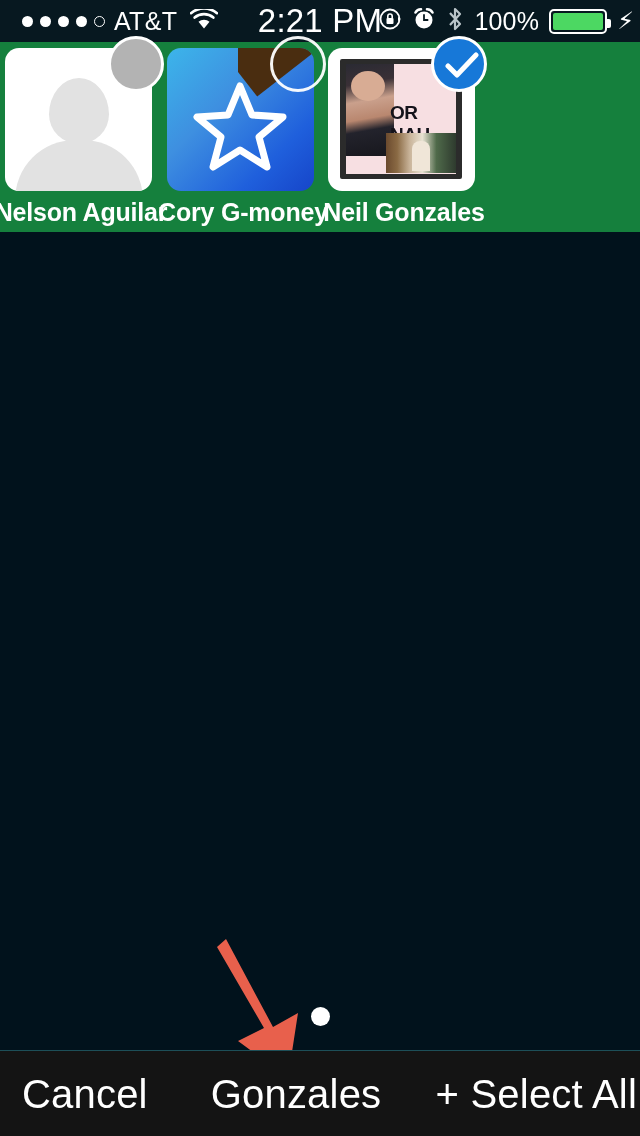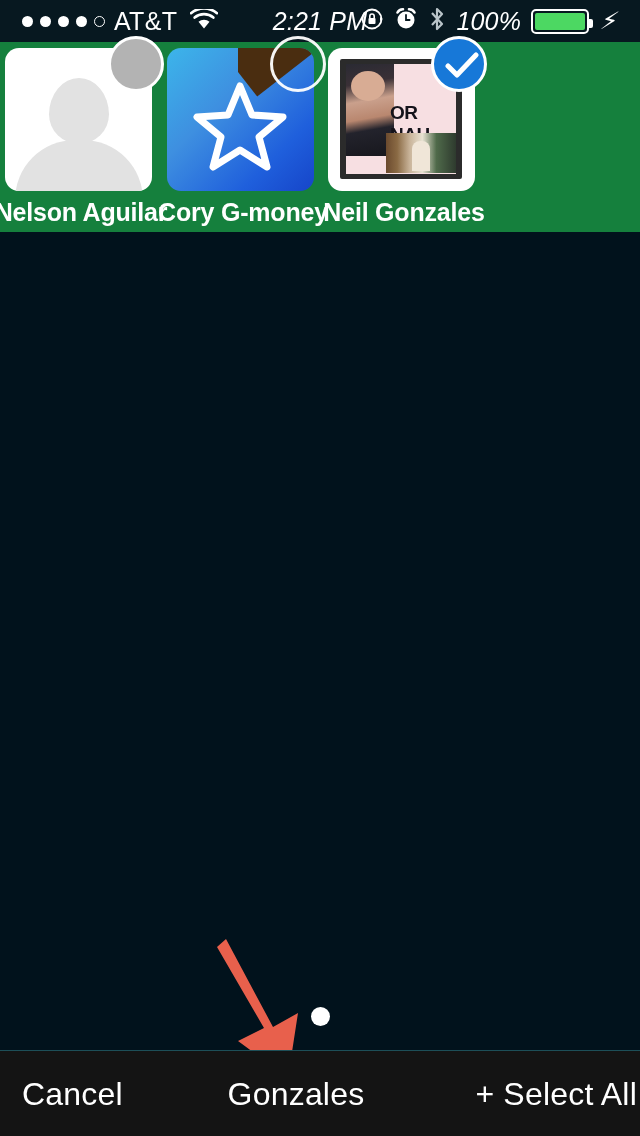--- a/index.html
+++ b/index.html
@@ -24,22 +24,22 @@
     color:#ffffff;
   }
   .sb-left { position:absolute; left:22px; top:0; height:42px; display:flex; align-items:center; gap:9px; }
   .sig-dots { display:flex; align-items:center; gap:7px; }
   .dot { width:11px; height:11px; border-radius:50%; background:#ffffff; }
   .dot.hollow { background:transparent; border:1.8px solid #ffffff; width:11px; height:11px; }
   .carrier { font-size:25px; letter-spacing:0.3px; font-weight:400; color:#fff; }
   .wifi { margin-left:4px; }
   .sb-center { position:absolute; left:0; top:0; width:640px; height:42px;
                display:flex; align-items:center; justify-content:center; }
-  .clock { font-size:25px; font-weight:400; color:#fff; letter-spacing:0.2px;font-style:italic; }
-  .sb-right { position:absolute; right:24px; top:0; height:42px; display:flex; align-items:center; gap:10px;font-style:italic; }
+  .clock { font-size:33px; font-weight:400; color:#fff; letter-spacing:0.2px; }
+  .sb-right { position:absolute; right:6px; top:0; height:42px; display:flex; align-items:center; gap:10px; }
   .batt-pct { font-size:25px; font-weight:400; color:#fff; letter-spacing:0.2px; }
   .batt-shell {
     width:58px; height:25px; border:2.5px solid #ffffff; border-radius:5px;
     position:relative; display:flex; align-items:center; padding:2px;
   }
   .batt-shell:after {
     content:""; position:absolute; right:-6px; top:8px; width:4px; height:9px;
     background:#ffffff; border-radius:0 2px 2px 0;
   }
   .batt-fill { height:100%; width:100%; background:#4cd862; border-radius:2px; }
@@ -131,21 +131,21 @@
 
   #arrow { position:absolute; left:210px; top:935px; width:120px; height:145px; }
 
   
   #toolbar {
     position:absolute; left:0; top:1050px; width:640px; height:86px;
     background:#141414; border-top:1px solid #1d4f58;
     display:flex; align-items:center;
   }
   .tb-btn {
-    flex:1 1 0; text-align:center; color:#ffffff; font-size:32px;
+    flex:1 1 0; text-align:center; color:#ffffff; font-size:40px;
     font-weight:400; letter-spacing:0.2px; line-height:86px; height:86px;
     font-family:"Liberation Sans", sans-serif;
   }
   #tb-cancel { text-align:left; padding-left:22px; flex:0 0 200px; }
   #tb-install { flex:1 1 0; }
   #tb-selectall { text-align:right; padding-right:3px; flex:0 0 248px; }
 </style>
 </head>
 <body>
 

